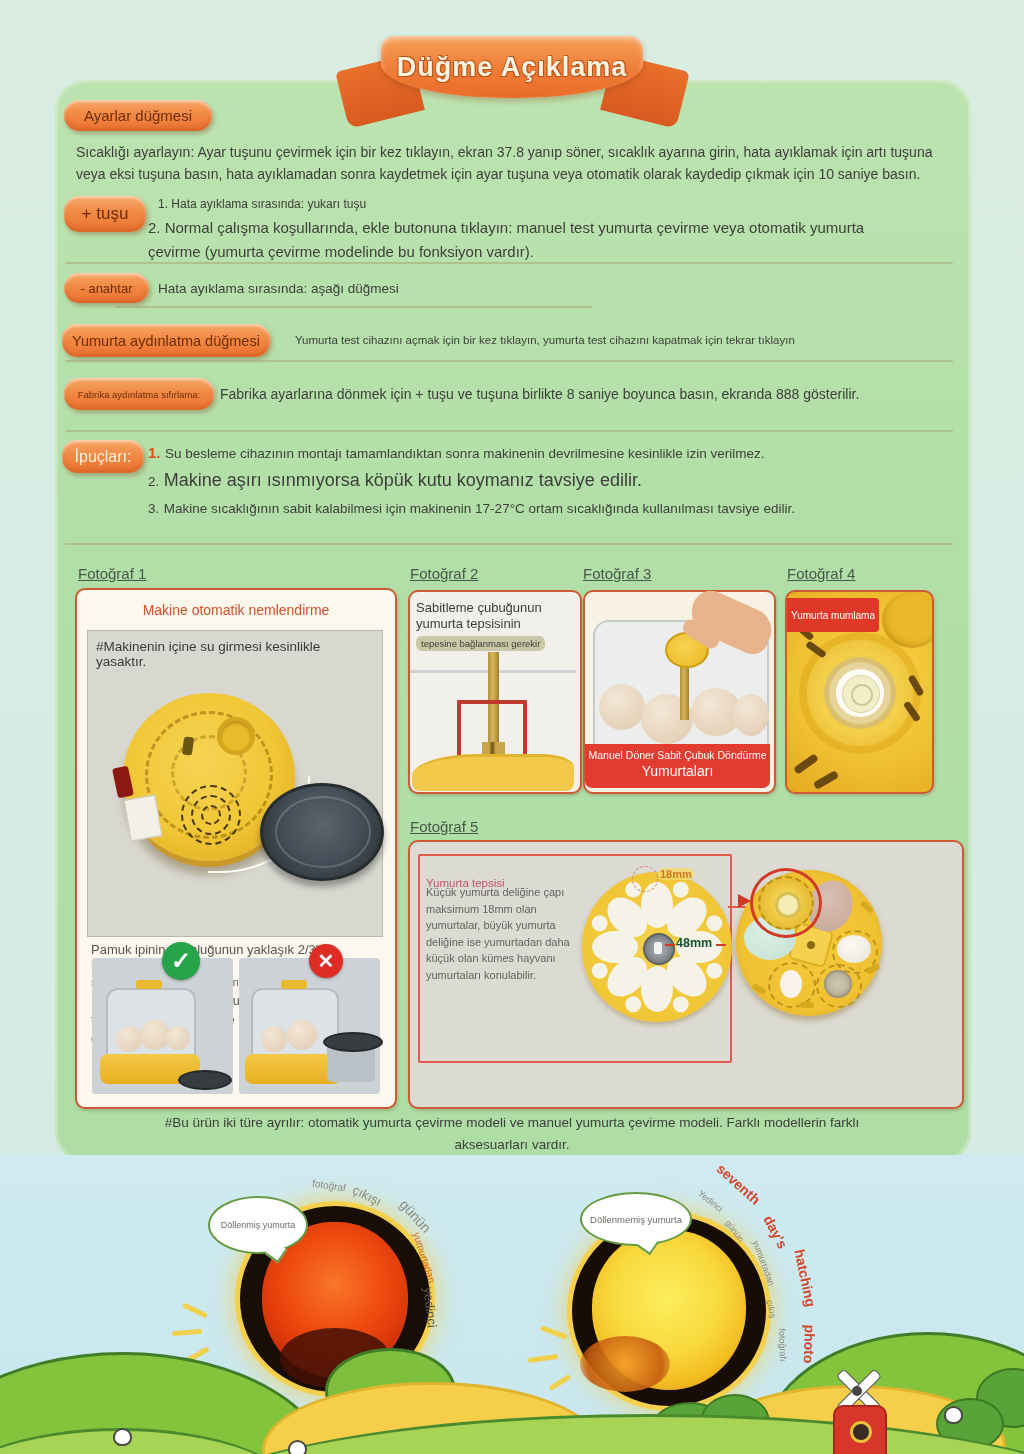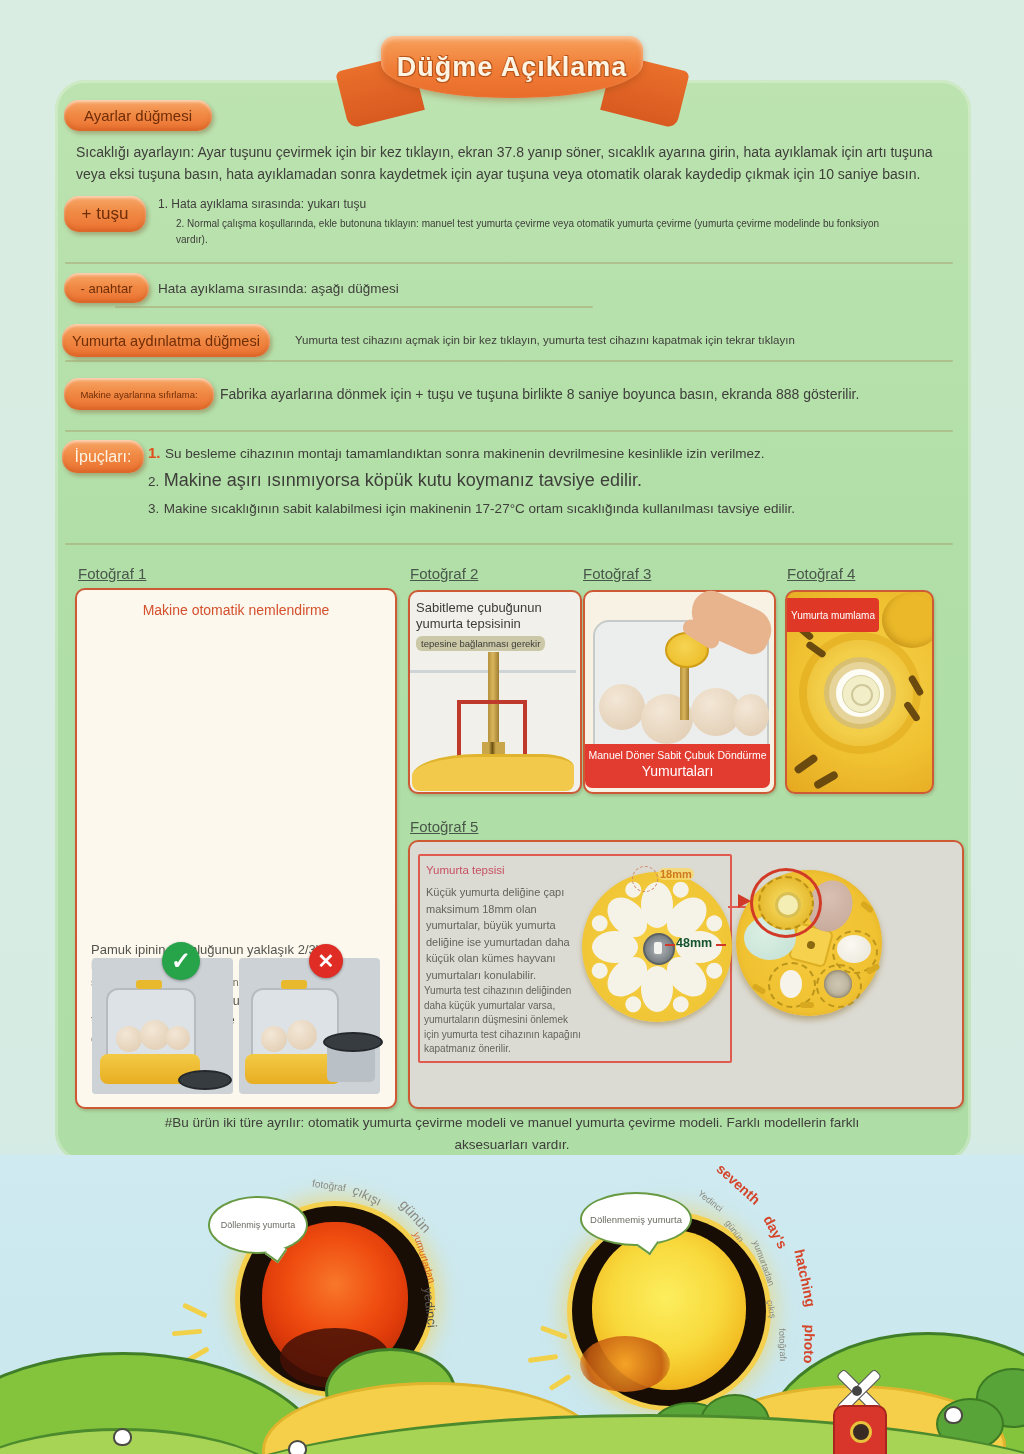--- a/index.html
+++ b/index.html
@@ -93,37 +93,37 @@
 
   <div class="abs btn" style="left:64px;top:100px;width:148px;height:31px;font-size:15px;">
     <span>Ayarlar düğmesi</span>
   </div>
   <div class="abs para" style="left:76px;top:142px;width:876px;font-size:14px;line-height:1.55;">Sıcaklığı ayarlayın: Ayar tuşunu çevirmek için bir kez tıklayın, ekran 37.8 yanıp söner, sıcaklık ayarına girin, hata ayıklamak için artı tuşuna veya eksi tuşuna basın, hata ayıklamadan sonra kaydetmek için ayar tuşuna veya otomatik olarak kaydedip çıkmak için 10 saniye basın.</div>
 
   <div class="abs btn" style="left:64px;top:196px;width:82px;height:36px;font-size:17px;">
     <span>+ tuşu</span>
   </div>
   <div class="abs para" style="left:158px;top:197px;width:740px;font-size:12px;">1. Hata ayıklama sırasında: yukarı tuşu</div>
-  <div class="abs para" style="left:176px;top:216px;width:720px;font-size:10px;line-height:1.6;">2. Normal çalışma koşullarında, ekle butonuna tıklayın: manuel test yumurta çevirme veya otomatik yumurta çevirme (yumurta çevirme modelinde bu fonksiyon vardır).</div>
+  <div class="abs para" style="left:148px;top:216px;width:720px;font-size:15px;line-height:1.6;">2. Normal çalışma koşullarında, ekle butonuna tıklayın: manuel test yumurta çevirme veya otomatik yumurta çevirme (yumurta çevirme modelinde bu fonksiyon vardır).</div>
   <div class="abs divider" style="left:65px;top:262px;width:888px;"></div>
 
   <div class="abs btn" style="left:64px;top:273px;width:85px;height:30px;font-size:13px;">
     <span>- anahtar</span>
   </div>
   <div class="abs para" style="left:158px;top:281px;width:600px;font-size:13.5px;">Hata ayıklama sırasında: aşağı düğmesi</div>
   <div class="abs divider" style="left:115px;top:306px;width:478px;"></div>
 
   <div class="abs para" style="left:295px;top:334px;width:620px;font-size:11.5px;">Yumurta test cihazını açmak için bir kez tıklayın, yumurta test cihazını kapatmak için tekrar tıklayın</div>
   <div class="abs btn" style="left:62px;top:324px;width:208px;height:33px;font-size:14.5px;">
     <span>Yumurta aydınlatma düğmesi</span>
   </div>
   <div class="abs divider" style="left:65px;top:360px;width:888px;"></div>
 
   <div class="abs btn" style="left:64px;top:378px;width:150px;height:32px;font-size:9.5px;">
-    <span>Makine ayarlarına sıfırlama:</span>
+    <span>Fabrika aydınlatma sıfırlama:</span>
   </div>
   <div class="abs para" style="left:220px;top:386px;width:720px;font-size:14px;">Fabrika ayarlarına dönmek için + tuşu ve tuşuna birlikte 8 saniye boyunca basın, ekranda 888 gösterilir.</div>
   <div class="abs divider" style="left:65px;top:430px;width:888px;"></div>
 
   <div class="abs btn" style="left:62px;top:440px;width:82px;height:33px;font-size:16px;color:#fdf3e2;">
     <span>İpuçları:</span>
   </div>
   <div class="abs" style="left:148px;top:444px;width:800px;">
     <div style="margin-bottom:8px;">
       <span style="color:#e0501c;font-size:15px;font-weight:bold;">1.</span>
@@ -140,20 +140,46 @@
   </div>
   <div class="abs divider" style="left:65px;top:543px;width:888px;"></div>
 
   <div class="abs plabel" style="left:78px;top:565px;">Fotoğraf 1</div>
   <div class="abs plabel" style="left:410px;top:565px;">Fotoğraf 2</div>
   <div class="abs plabel" style="left:583px;top:565px;">Fotoğraf 3</div>
   <div class="abs plabel" style="left:787px;top:565px;">Fotoğraf 4</div>
 
   <div class="abs card" style="left:75px;top:588px;width:318px;height:517px;">
     <div style="text-align:center;margin-top:12px;color:#d4502c;font-size:14px;">Makine otomatik nemlendirme</div>
+    <div class="abs gray-photo" style="left:10px;top:40px;width:294px;height:305px;border:1px solid #b9b8ae;">
+      <div class="abs" style="left:8px;top:8px;width:278px;font-size:13.5px;color:#3a3a36;">#Makinenin içine su girmesi kesinlikle yasaktır.</div>
+
+      <div class="abs" style="left:35px;top:62px;width:172px;height:168px;border-radius:50%;
+        background:radial-gradient(circle at 45% 40%,#f6d454 0%,#f0c635 55%,#e3b125 80%,#c89a1e 100%);
+        box-shadow:0 10px 0 -4px #c9992a, 0 14px 8px rgba(90,70,20,.35);">
+        <div class="abs dash-ring" style="left:22px;top:18px;width:122px;height:122px;"></div>
+        <div class="abs dash-ring" style="left:48px;top:42px;width:70px;height:70px;opacity:.7;"></div>
+        <div class="abs" style="left:58px;top:92px;width:56px;height:56px;border-radius:50%;border:2px dashed #4a3a08;">
+          <div class="abs" style="left:8px;top:8px;width:36px;height:36px;border-radius:50%;border:2px dashed #4a3a08;"></div>
+          <div class="abs" style="left:18px;top:18px;width:16px;height:16px;border-radius:50%;border:2px dashed #4a3a08;"></div>
+        </div>
+        <div class="abs" style="left:94px;top:24px;width:30px;height:30px;border-radius:50%;background:#e9bb2a;border:4px solid #d3a41e;box-shadow:inset 0 2px 3px rgba(120,90,10,.5);"></div>
+        <div class="abs" style="left:60px;top:44px;width:10px;height:18px;background:#6b5510;border-radius:3px;transform:rotate(8deg);"></div>
+        <div class="abs" style="left:-8px;top:74px;width:16px;height:30px;background:#8c1a12;border-radius:3px;transform:rotate(-12deg);"></div>
+        <div class="abs" style="left:4px;top:104px;width:30px;height:40px;background:#f3f1e6;border:1px solid #c9c6b6;transform:rotate(-10deg);"></div>
+      </div>
+
+      <div class="abs" style="left:120px;top:145px;width:100px;height:95px;border-right:2px solid #fafaf2;border-bottom:2px solid #fafaf2;border-bottom-right-radius:90px 70px;"></div>
+
+      <div class="abs" style="left:172px;top:152px;width:118px;height:92px;border-radius:50%;
+        background:radial-gradient(circle at 50% 42%,#5a646a 0%,#46505a 45%,#353c40 75%,#2c3236 100%);
+        border:3px solid #272c30;box-shadow:0 6px 6px rgba(40,40,40,.4);">
+        <div class="abs" style="left:12px;top:10px;width:92px;height:68px;border-radius:50%;border:2px solid rgba(255,255,255,.18);"></div>
+      </div>
+    </div>
     <div class="abs" style="left:14px;top:352px;width:290px;">
       <div style="font-size:13px;color:#54544e;">Pamuk ipinin uzunluğunun yaklaşık 2/3'ü makinenin</div>
       <div style="font-size:10.5px;color:#6b6b62;margin-top:4px;">şasesindedir Pamuk ipinin uzunluğunun 1/3'ü su tepsisindedir.</div>
       <div style="font-size:12.5px;color:#54544e;margin-top:4px;line-height:1.5;">Kuluçka süresi boyunca su tepsisini nemli tutun. Su tepsisinin konumu makine ile aynı seviyede olmalıdır.</div>
     </div>
 
     <div class="abs mini-photo" style="left:15px;top:368px;width:141px;height:136px;top:368px;"></div>
     <div class="abs mini-photo" style="left:15px;top:368px;width:141px;height:136px;left:162px;"></div>
     <div class="abs mini-photo" style="left:15px;top:368px;width:141px;height:136px;">
       <div class="abs mini-dome" style="left:14px;top:30px;width:86px;height:70px;">
@@ -223,23 +249,22 @@
       <span>Yumurta mumlama</span>
     </div>
   </div>
 
   <div class="abs plabel" style="left:410px;top:818px;">Fotoğraf 5</div>
   <div class="abs card" style="left:408px;top:840px;width:552px;height:265px;background:#dcdbd3;">
 
     <div class="abs" style="left:8px;top:12px;width:310px;height:205px;border:2px solid #e05a50;border-radius:2px;"></div>
     <div class="abs" style="left:318px;top:64px;width:52px;height:2px;background:#e05a50;"></div>
 
-    <div style="position:absolute;left:16px;top:22px;color:#c75062;font-size:11.5px;">Yumurta tepsisi</div>
+    <div style="position:absolute;left:16px;top:35px;color:#c75062;font-size:11.5px;">Yumurta tepsisi</div>
     <div style="position:absolute;left:16px;top:42px;width:152px;font-size:11px;line-height:1.5;color:#63635d;">Küçük yumurta deliğine çapı maksimum 18mm olan yumurtalar, büyük yumurta deliğine ise yumurtadan daha küçük olan kümes hayvanı yumurtaları konulabilir.</div>
-    <div style="position:absolute;left:14px;top:142px;width:160px;font-size:10px;line-height:1.45;color:#63635d;">Yumurta test cihazının deliğinden daha küçük yumurtalar varsa, yumurtaların düşmesini önlemek için yumurta test cihazının kapağını kapatmanız önerilir.</div>
 
     <div class="abs" style="left:172px;top:30px;width:150px;height:150px;border-radius:50%;
       background:radial-gradient(circle,#f7d147 0%,#f0c636 70%,#ddac20 100%);box-shadow:0 3px 5px rgba(120,90,20,.35);">
       <div class="petal p1"></div>
       <div class="petal p2"></div>
       <div class="petal p3"></div>
       <div class="petal p4"></div>
       <div class="petal p5"></div>
       <div class="petal p6"></div>
       <div class="petal p7"></div>

